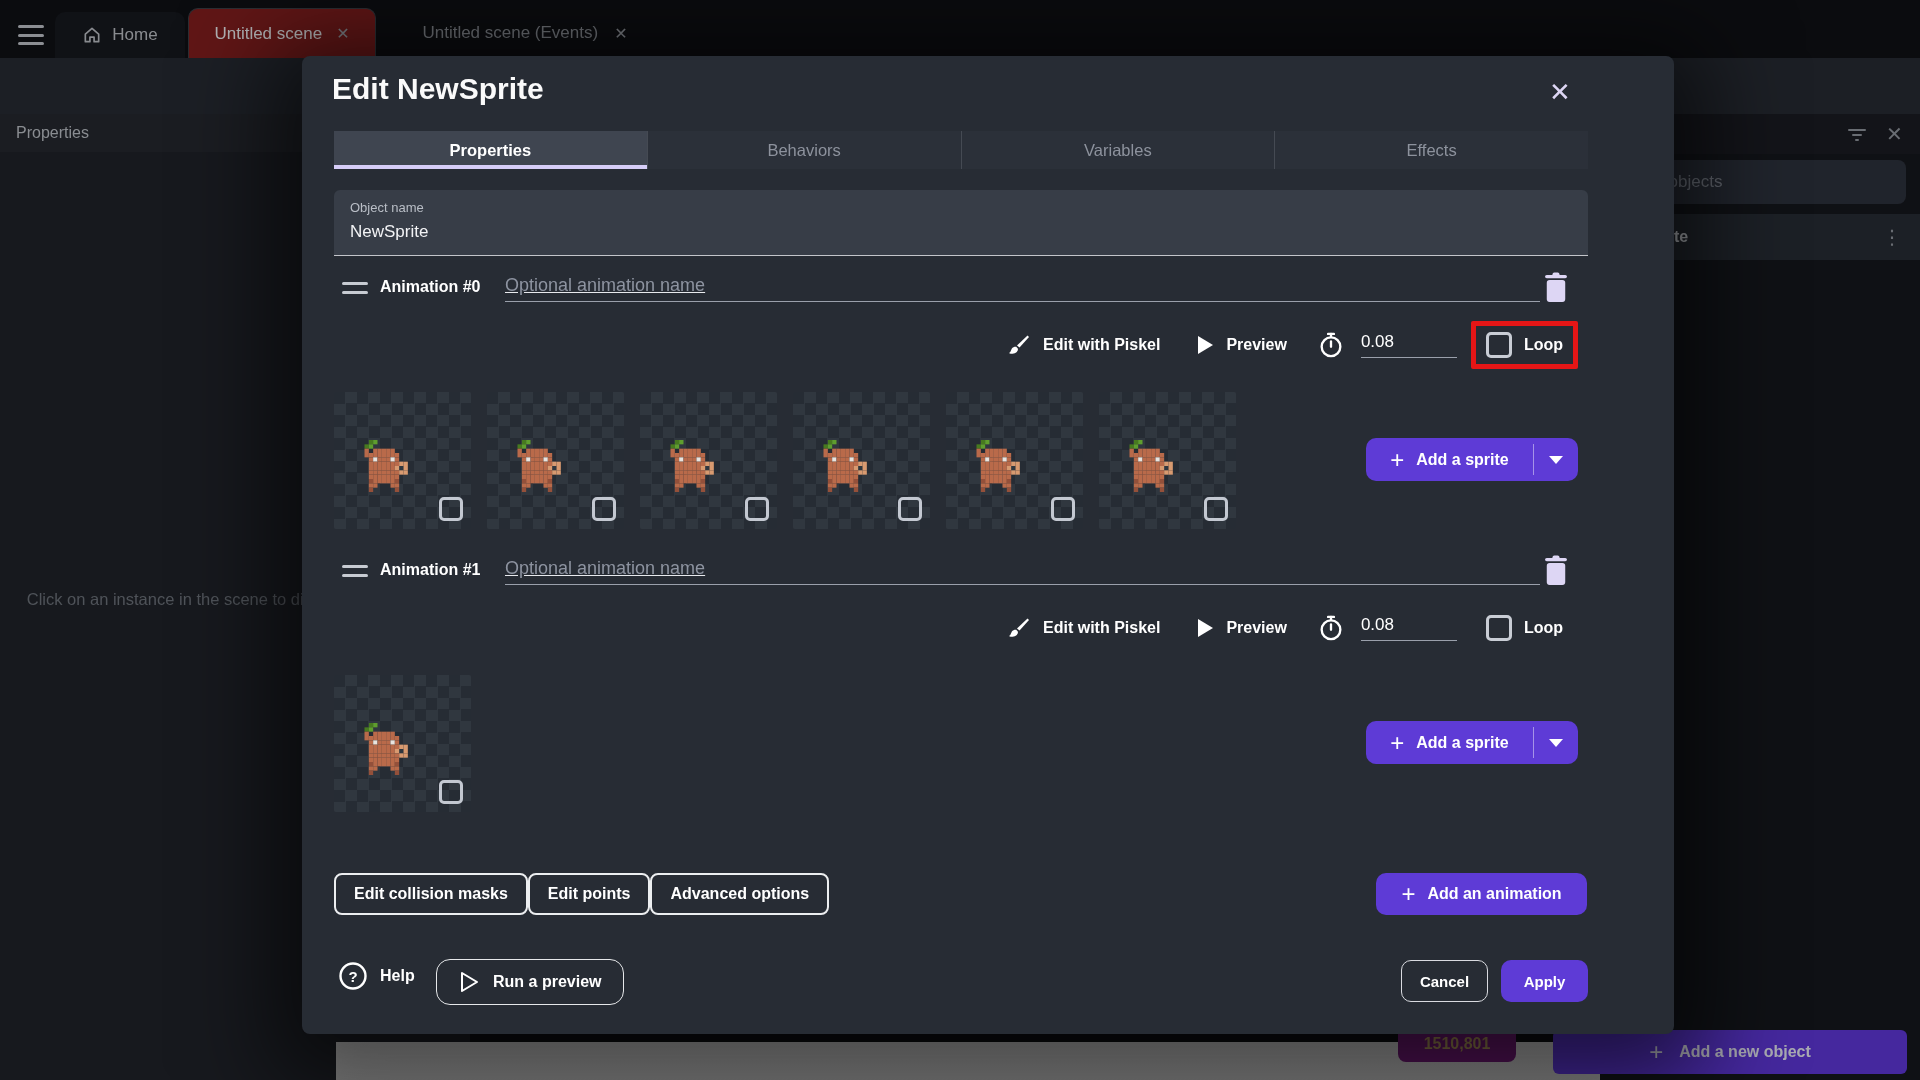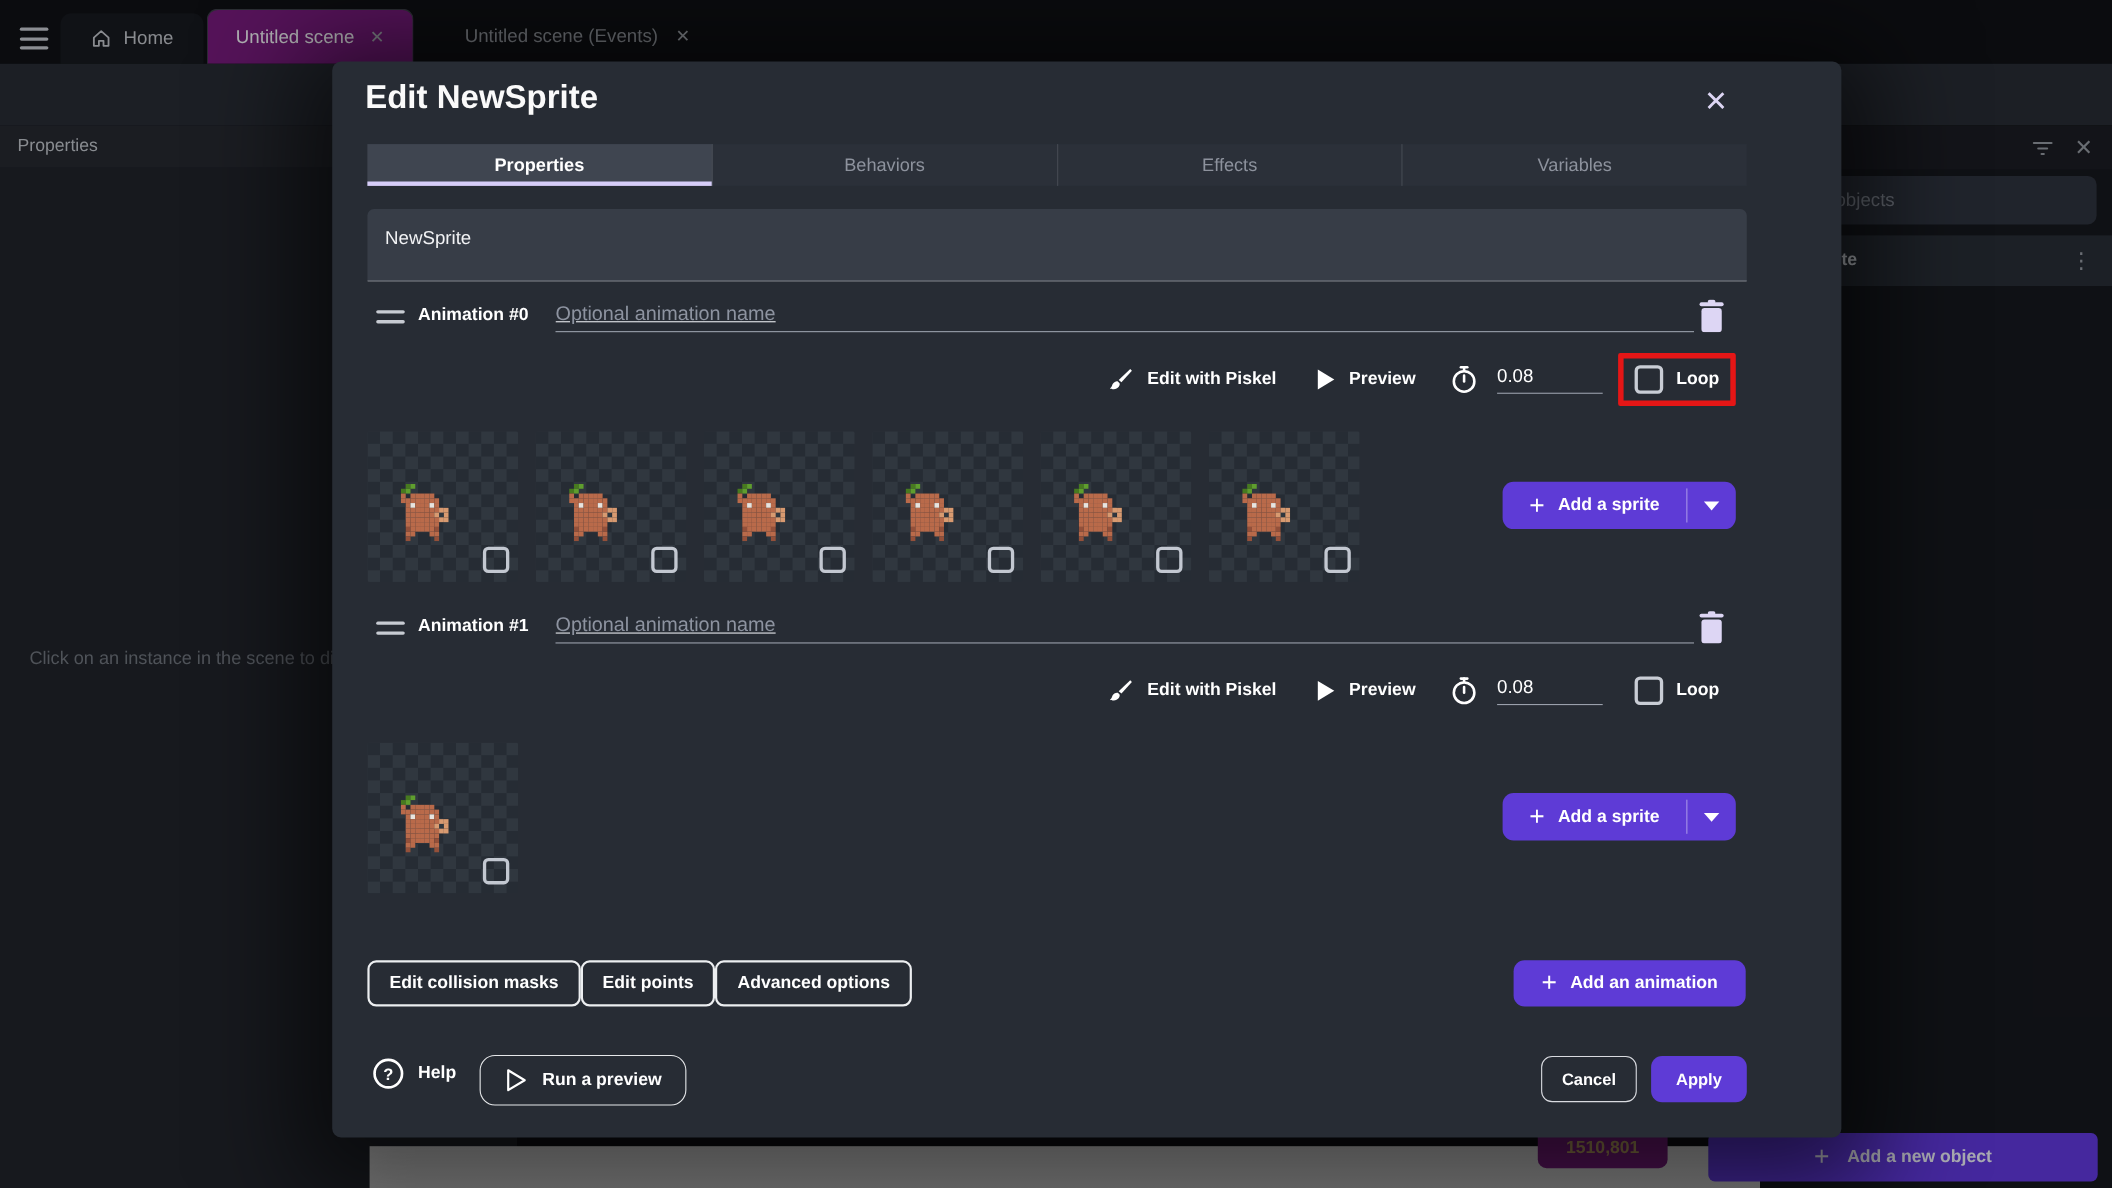--- a/index.html
+++ b/index.html
@@ -6,21 +6,21 @@
   html,body { width:1920px; height:1080px; overflow:hidden; background:#0f1115;
               font-family:"Liberation Sans", sans-serif; }
   .abs { position:absolute; }
 
   
   #topbar { left:0; top:0; width:1920px; height:58px; background:#0f1115; }
   .hamburger { left:18px; top:25px; width:26px; height:20px; display:flex; flex-direction:column; justify-content:space-between; cursor:pointer; }
   .hamburger i { display:block; height:3px; border-radius:2px; background:#b8bbc1; }
   .tab-home { left:55px; top:12px; width:130px; height:46px; background:#16181d; border-radius:10px 10px 0 0;
               display:flex; align-items:center; justify-content:center; gap:10px; color:#b4b7bd; font-size:17px; }
-  .tab-active { left:188px; top:8px; width:188px; height:50px; background:#701a75; border:1px solid #393d44; border-bottom:none;
+  .tab-active { left:188px; top:8px; width:188px; height:50px; background:#7f1d1d; border:1px solid #393d44; border-bottom:none;
                 border-radius:10px 10px 0 0; display:flex; align-items:center; justify-content:center; gap:14px; color:#e8e9ec; font-size:17px; }
   .tab-events { left:390px; top:8px; width:270px; height:50px; display:flex; align-items:center; justify-content:center; gap:16px;
                 color:#8e9299; font-size:17px; }
   .tab-close { color:#9ea2a9; font-size:16px; cursor:pointer; }
 
   #toolbar { left:0; top:58px; width:1920px; height:56px; background:#262a31; }
   .tool-ico { position:absolute; top:66px; width:30px; height:30px; color:#9aa0a8; }
   .tool-sep { position:absolute; top:64px; width:1px; height:34px; background:#3b3f47; }
 
   #left-panel { left:0; top:114px; width:470px; height:966px; background:#1f2228; }
@@ -231,25 +231,26 @@
 
 <div id="overlay" class="abs"></div>
 
 <div id="dialog" class="abs">
   <div id="dlg-title" class="abs">Edit NewSprite</div>
   <div id="dlg-close" class="abs">✕</div>
 
   <div id="dlg-tabs" class="abs">
     <div class="dtab active">Properties</div>
     <div class="dtab">Behaviors</div>
+    <div class="dtab">Variables</div>
     <div class="dtab">Effects</div>
-    <div class="dtab">Variables</div>
   </div>
 
   <div id="obj-field" class="abs">
+    <div class="lbl">Object name</div>
     <div class="val">NewSprite</div>
   </div>
 
   <div class="anim-sec abs" style="top:214px">
     <div class="drag-handle">
         <i></i>
         <i></i>
       </div>
     <span class="anim-label">Animation #0</span>
     <input class="anim-name-input" placeholder="Optional animation name" style="">

